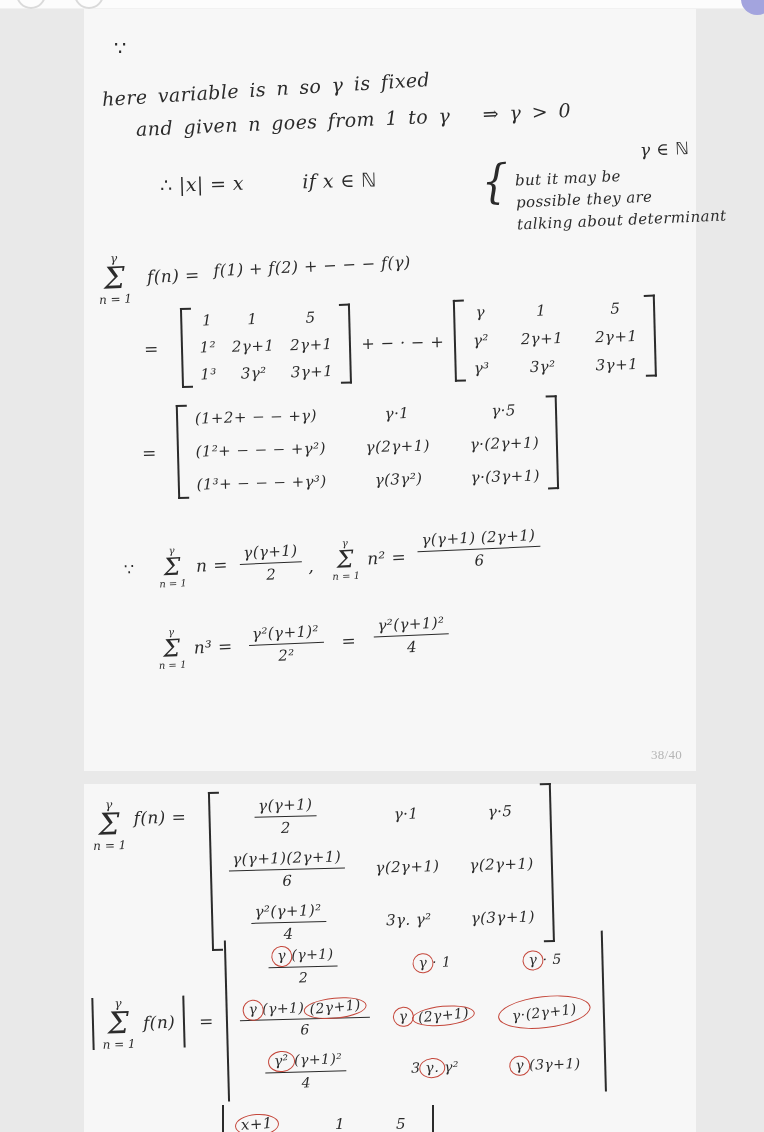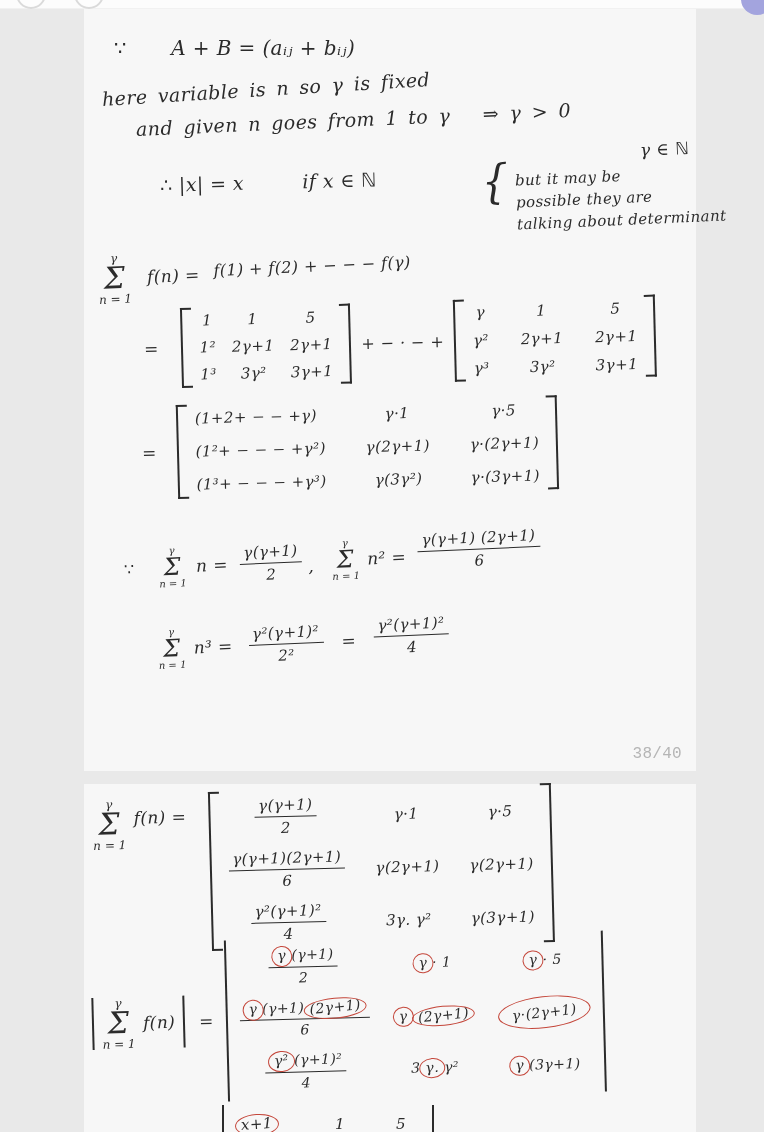--- a/index.html
+++ b/index.html
@@ -45,38 +45,37 @@
   .gd{grid-template-columns:repeat(3,auto);column-gap:24px;row-gap:13px;font-size:14px;padding:8px 0;}
   
   .dvl{border-left:2.5px solid #2b2b2b;margin-right:12px;}
   .dvr{border-left:2.5px solid #2b2b2b;margin-left:12px;}
   .tallbar{display:inline-block;width:2px;background:#2b2b2b;height:52px;}
   
   .rc{display:inline-block;border:1.7px solid #c4463a;border-radius:50%;padding:0 5px 2px;margin:-2px -1px;transform:rotate(-4deg);}
   .rc-big{display:inline-block;border:1.7px solid #c4463a;border-radius:50%;padding:7px 13px;transform:rotate(-5deg);}
   
   .brace{font-size:40px;font-weight:400;transform:scaleY(1.15);}
-  .badge{position:absolute;right:14px;bottom:8px;font-family:Liberation Mono, monospace;font-size:16px;color:#b5b5b5;font-style:normal;letter-spacing:.3px;}
+  .badge{position:absolute;right:14px;bottom:8px;font-family:Liberation Serif, serif;font-size:13px;color:#b5b5b5;font-style:normal;letter-spacing:.3px;}
   .notecol{display:inline-flex;flex-direction:column;line-height:1.45;}
 </style>
 </head>
 <body>
 
 <div class="topbar">
   <div class="tb-circle tb-c1"></div>
   <div class="tb-circle tb-c2"></div>
 </div>
 <div class="fab"></div>
 
 <div class="page page1">
 
   <div class="hl fs20" style="top:28px;left:30px;">
     <span class="row">
       <span>∵</span>
-      <span style="margin-left:44px;">A + B = (aᵢⱼ + bᵢⱼ)</span>
     </span>
   </div>
 
   <div class="hl fs19 r3" style="top:80px;left:18px;word-spacing:4px;">here variable is n so γ is fixed</div>
 
   <div class="hl fs19 r2" style="top:110px;left:52px;word-spacing:4px;">
     <span>and given n goes from 1 to γ</span>
     <span style="margin-left:22px;">⇒ γ &gt; 0</span>
   </div>
   <div class="hl fs17 r2" style="top:132px;left:556px;">γ ∈ ℕ</div>

